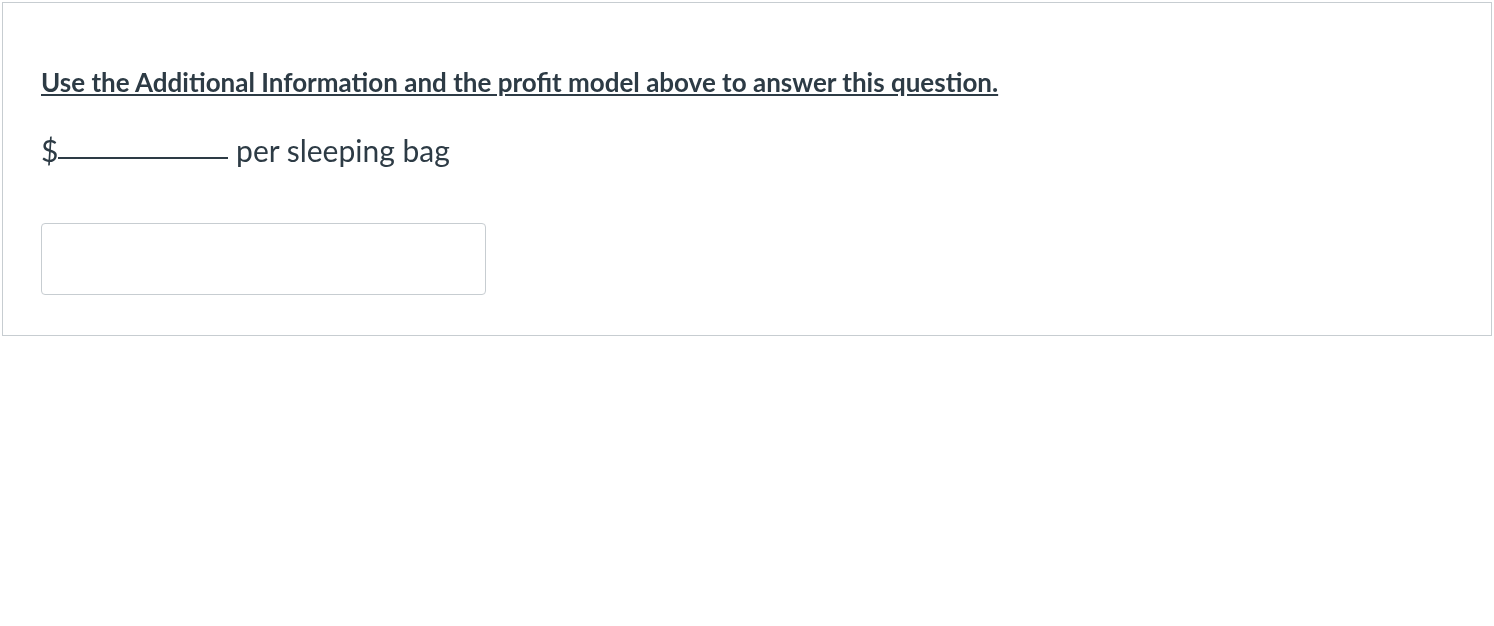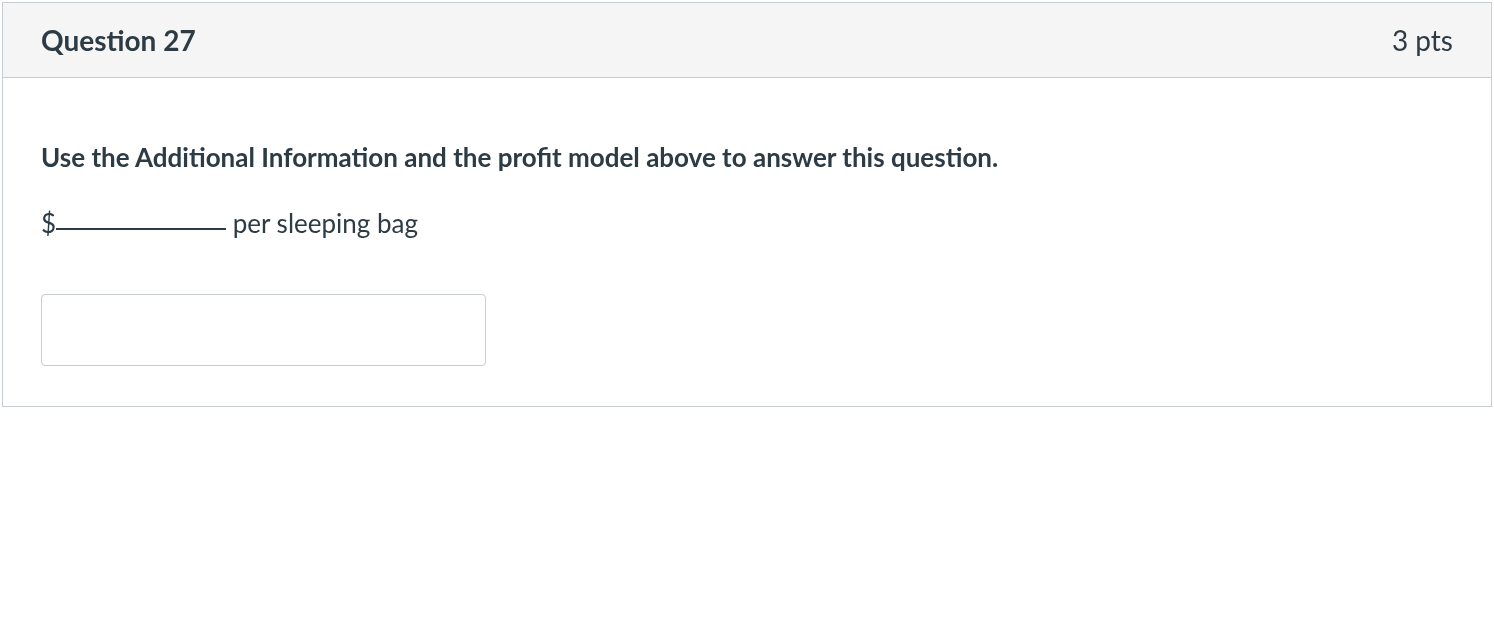--- a/index.html
+++ b/index.html
@@ -39,30 +39,31 @@
     .question-body {
       padding: 60px 38px 40px 38px;
       background: #ffffff;
     }
     .instruction-bold {
       font-size: 26px;
       font-weight: 700;
       color: #2d3b45;
       line-height: 1.5;
       margin-bottom: 30px;
+      text-decoration: underline;
     }
     .question-text {
       font-size: 26px;
       font-weight: 400;
       color: #2d3b45;
       line-height: 1.9;
       margin-bottom: 30px;
     }
     .blank-line {
-      font-size: 26px;
+      font-size: 30px;
       font-weight: 400;
       color: #2d3b45;
       margin-bottom: 55px;
     }
     .blank-underline {
       display: inline-block;
       border-bottom: 2px solid #2d3b45;
       width: 170px;
       vertical-align: baseline;
       position: relative;
@@ -75,24 +76,20 @@
       border-radius: 4px;
       font-size: 20px;
       padding: 8px 12px;
       background: #ffffff;
     }
   </style>
 </head>
 <body>
 
 <div class="question-container">
-  <div class="question-header">
-    <span class="question-title">Question 27</span>
-    <span class="question-points">3 pts</span>
-  </div>
   <div class="question-body">
     <p class="instruction-bold">Use the Additional Information and the profit model above to answer this question.</p>
     <p class="blank-line">
       <span>$</span><span class="blank-underline"></span><span> per sleeping bag</span>
     </p>
     <input type="text" class="answer-input" value="" style="">
   </div>
 </div>
 
 </body></html>

